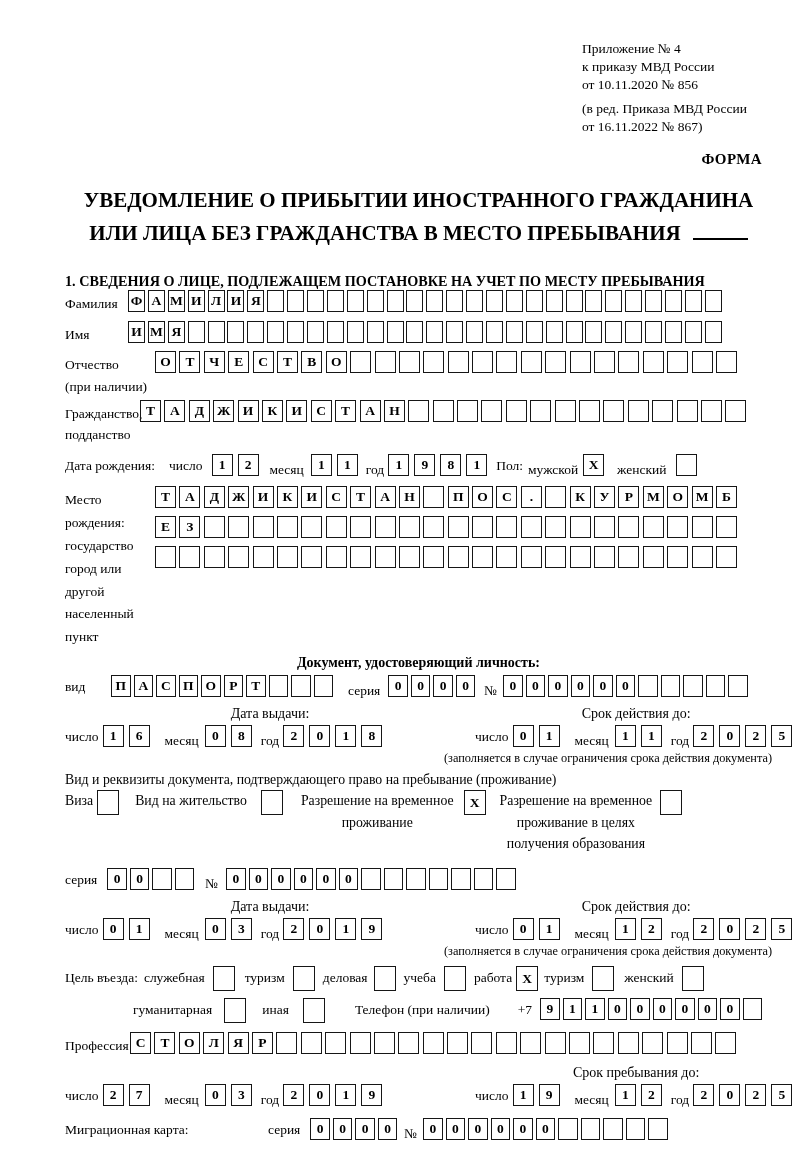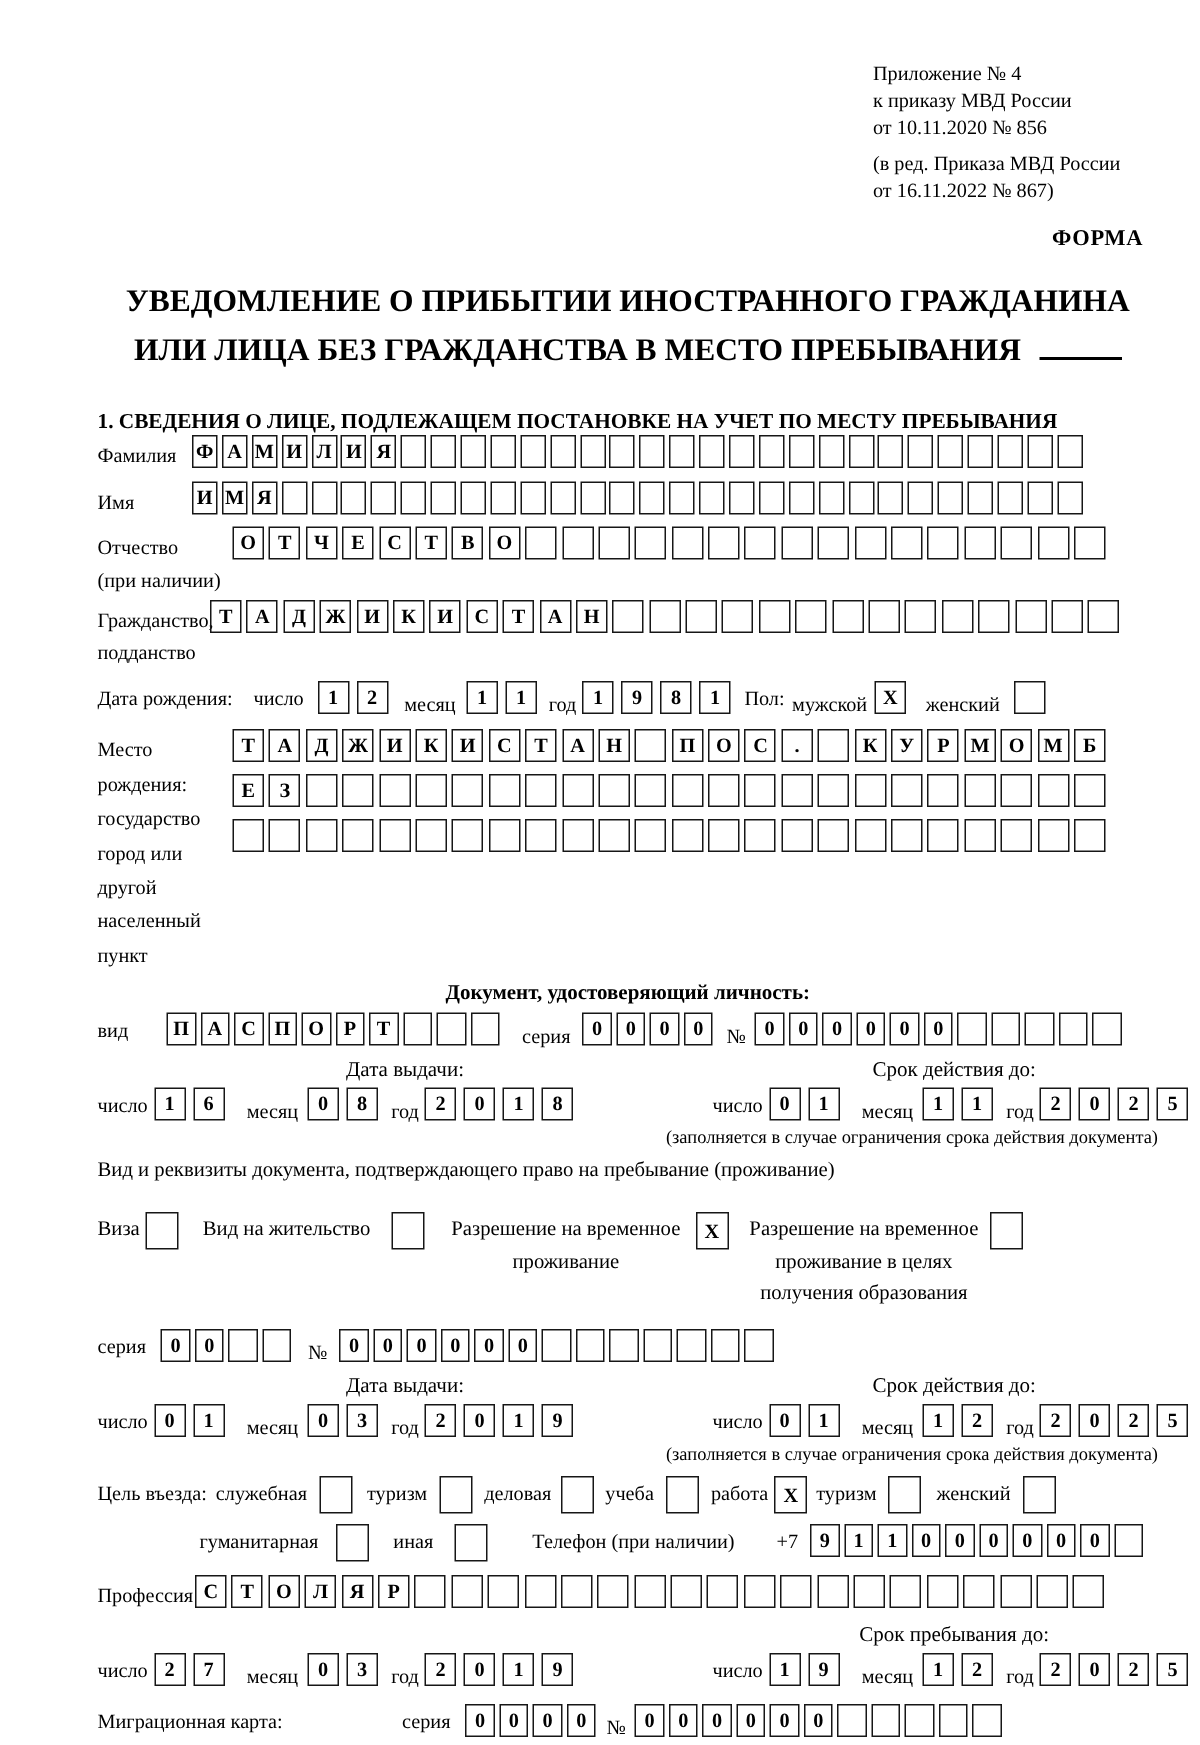--- a/index.html
+++ b/index.html
@@ -405,21 +405,21 @@
             <span class="cell">2</span>
             <span class="cell">5</span>
           </span>
       </div>
     </div>
   </div>
   <div class="smallnote">(заполняется в случае ограничения срока действия документа)</div>
 
   <div style="margin-top:6px; font-size:13.8px">Вид и реквизиты документа, подтверждающего право на пребывание (проживание)</div>
 
-  <div class="frow" style="margin-top:20px">
+  <div class="frow" style="margin-top:2px">
     <span class="opt">
       <span class="optlines">Виза</span>
       <span class="cells cb" style="margin-left:4px">
           <span class="cell"></span>
         </span>
     </span>
     <span class="opt" style="margin-left:16px">
       <span class="optlines">Вид на жительство</span>
       <span class="cells cb" style="margin-left:14px">
           <span class="cell"></span>

